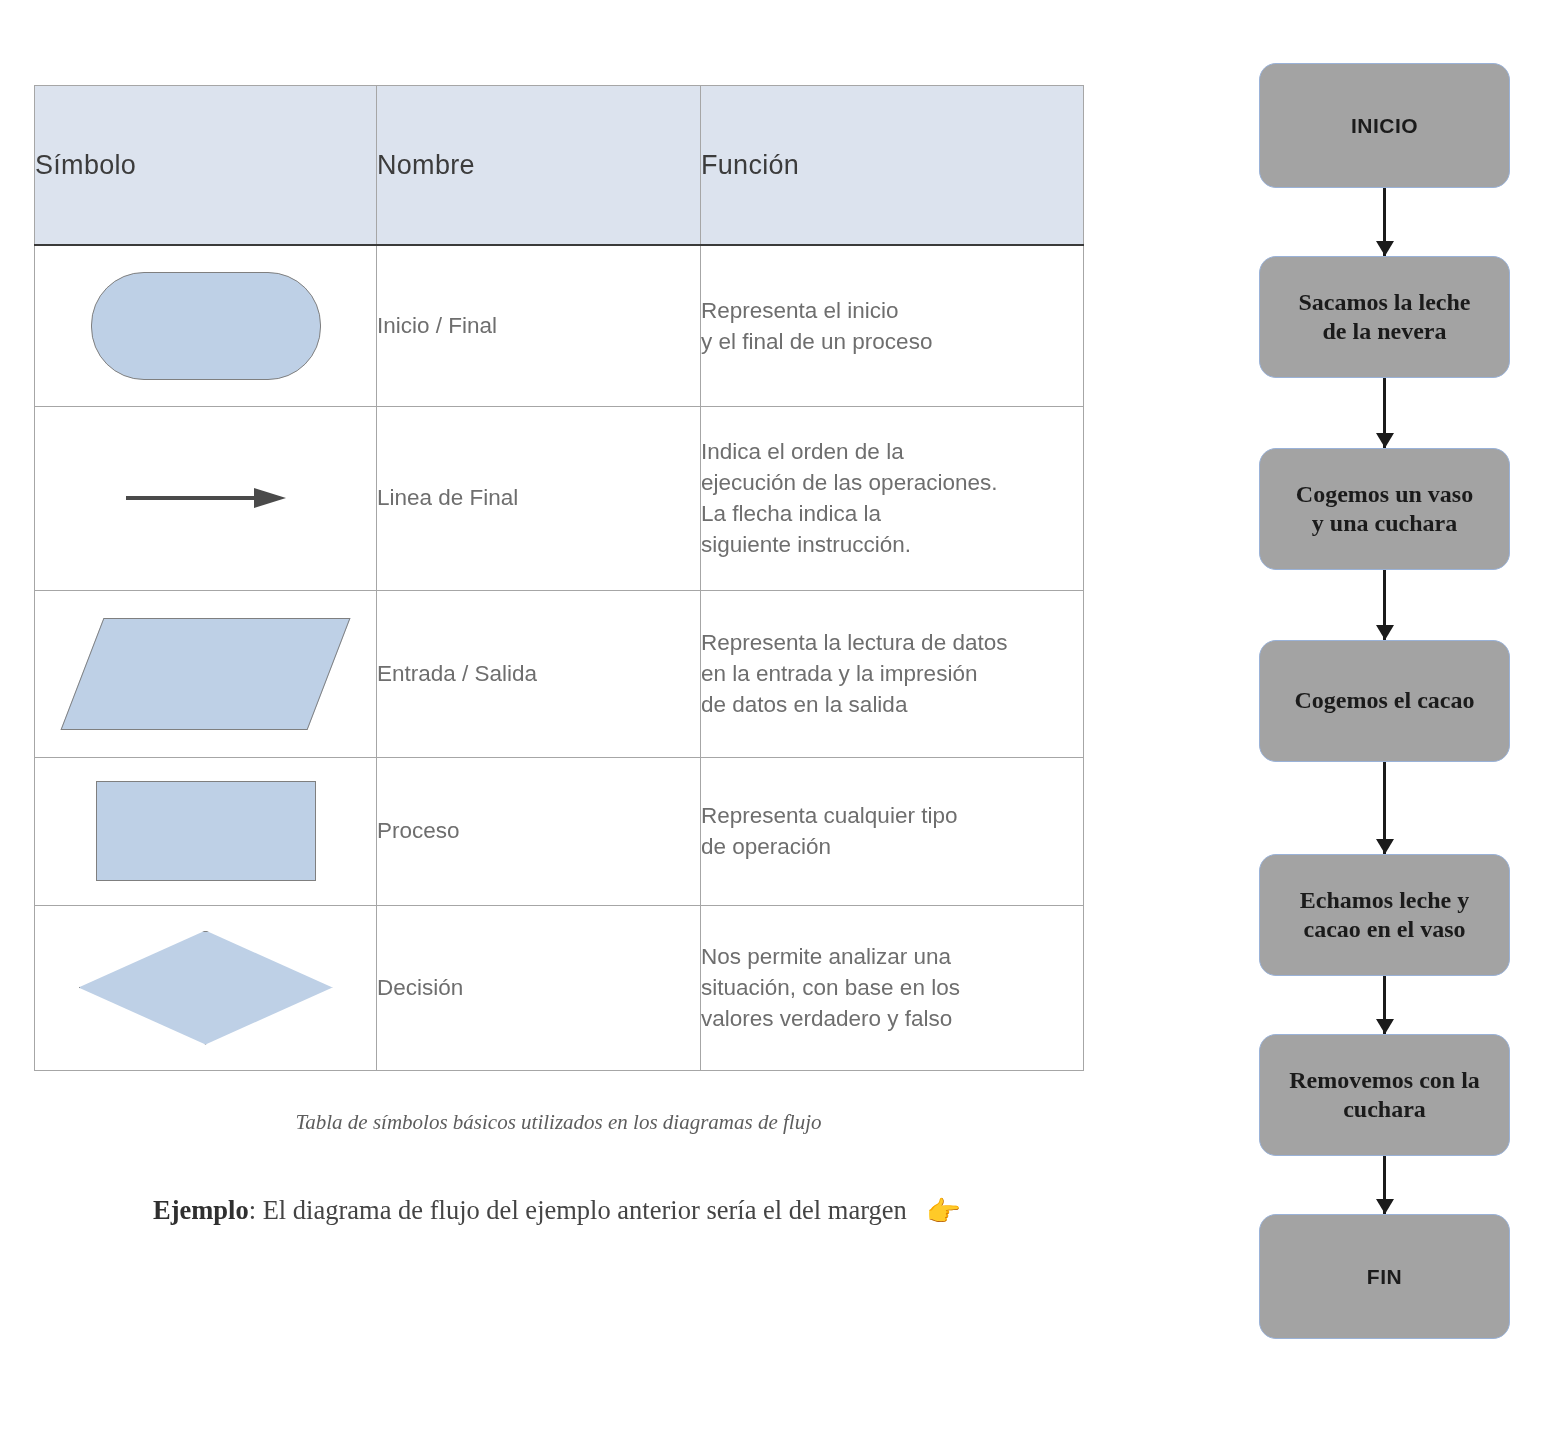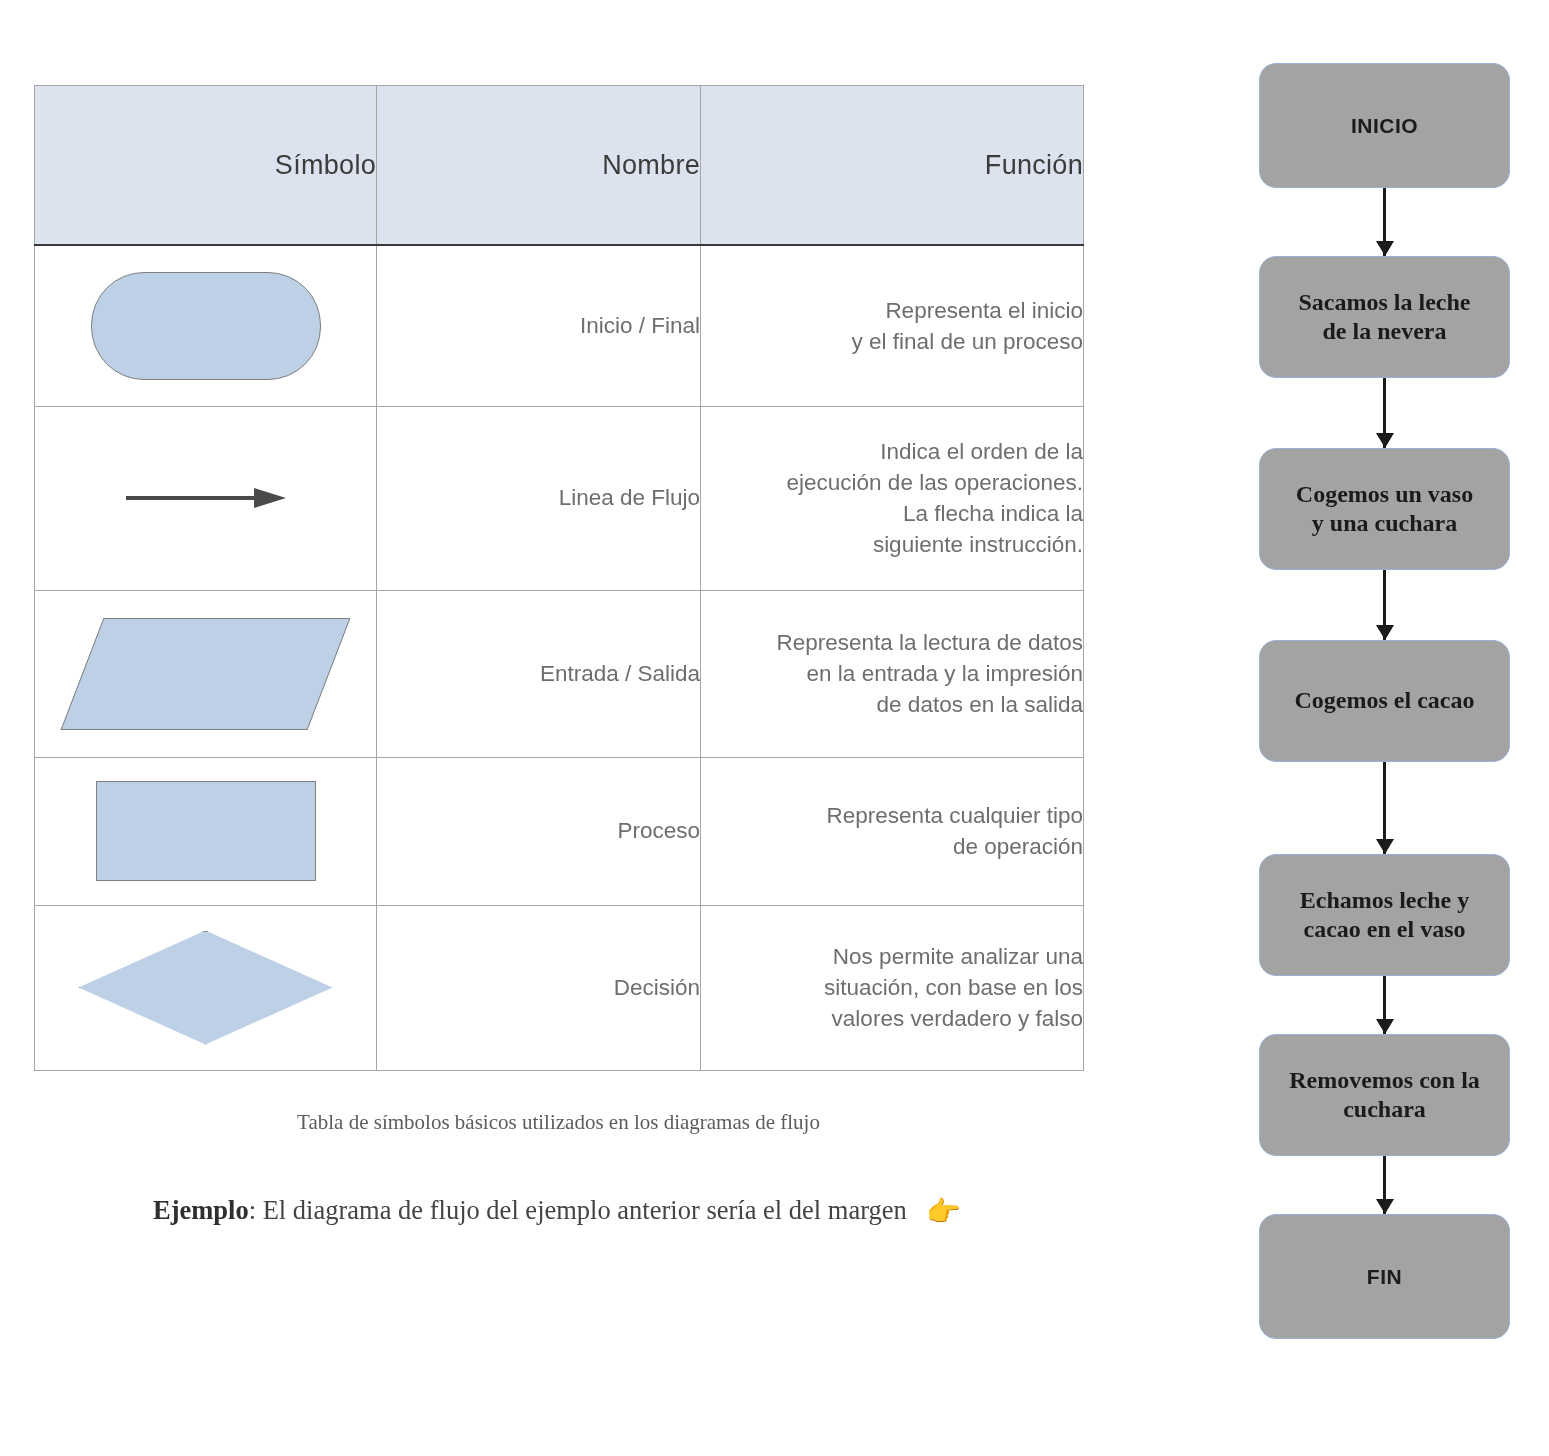--- a/index.html
+++ b/index.html
@@ -30,21 +30,21 @@
     table-layout: fixed;
   }
   table.symbols col.c-sym  { width: 342px; }
   table.symbols col.c-nom  { width: 324px; }
   table.symbols col.c-fun  { width: 383px; }
 
   table.symbols th,
   table.symbols td {
     border: 1px solid #a6a6a6;
     vertical-align: middle;
-    text-align: right;
+    text-align: left;
     padding: 0;
   }
   table.symbols thead th {
     background: #dce3ee;
     height: 158px;
     border-bottom: 2px solid #3a3a3a;
     color: #3c3c3c;
     font-size: 27px;
     font-weight: 400;
     letter-spacing: .3px;
@@ -124,20 +124,21 @@
   }
 
   
   .caption {
     position: absolute;
     left: 34px;
     top: 1110px;
     width: 1049px;
     text-align: center;
     font-family: "Liberation Serif", serif;
+    font-style: italic;
     font-size: 21px;
     color: #5d5d5d;
   }
   .example {
     position: absolute;
     left: 153px;
     top: 1195px;
     font-family: "Liberation Serif", serif;
     font-size: 26.5px;
     color: #444444;
@@ -248,21 +249,21 @@
       </tr>
       <tr class="r2">
         <td>
           <div class="sym-box">
             <div class="shape-arrow">
                 <span class="shaft"></span>
                 <span class="head"></span>
               </div>
           </div>
         </td>
-        <td class="cell-nm">Linea de Flujo</td>
+        <td class="cell-nm">Linea de Final</td>
         <td class="cell-fn" style="white-space:pre-line">Indica el orden de la
 ejecución de las operaciones.
 La flecha indica la
 siguiente instrucción.</td>
       </tr>
       <tr class="r3">
         <td>
           <div class="sym-box">
             <div class="shape-parallelogram"></div>
           </div>

